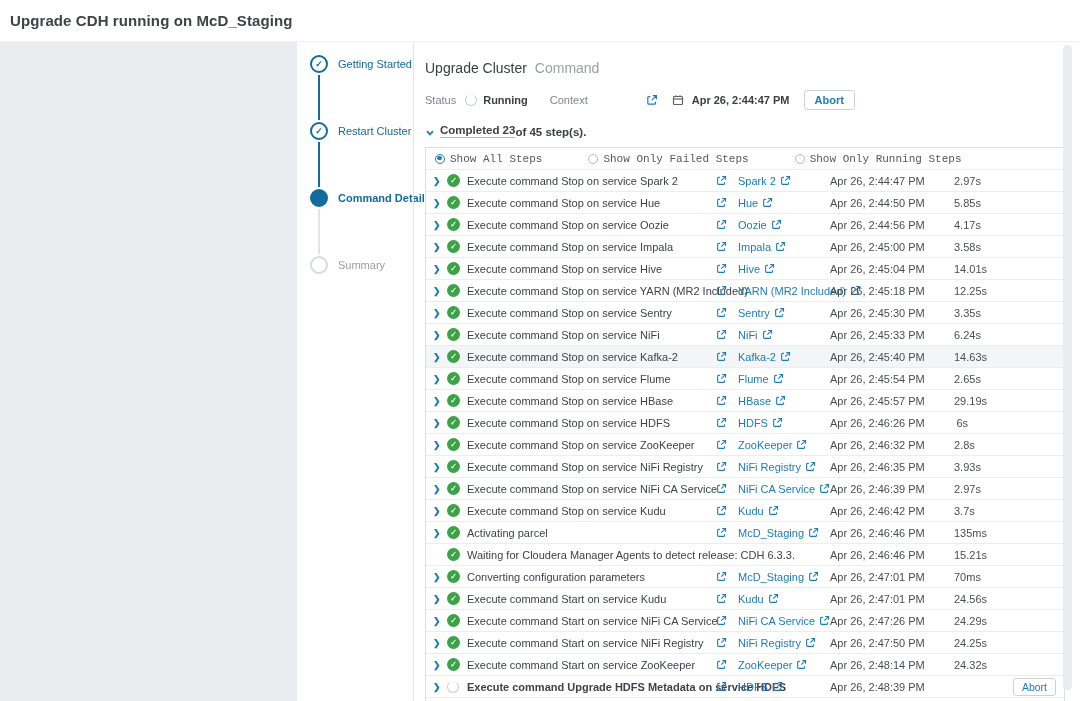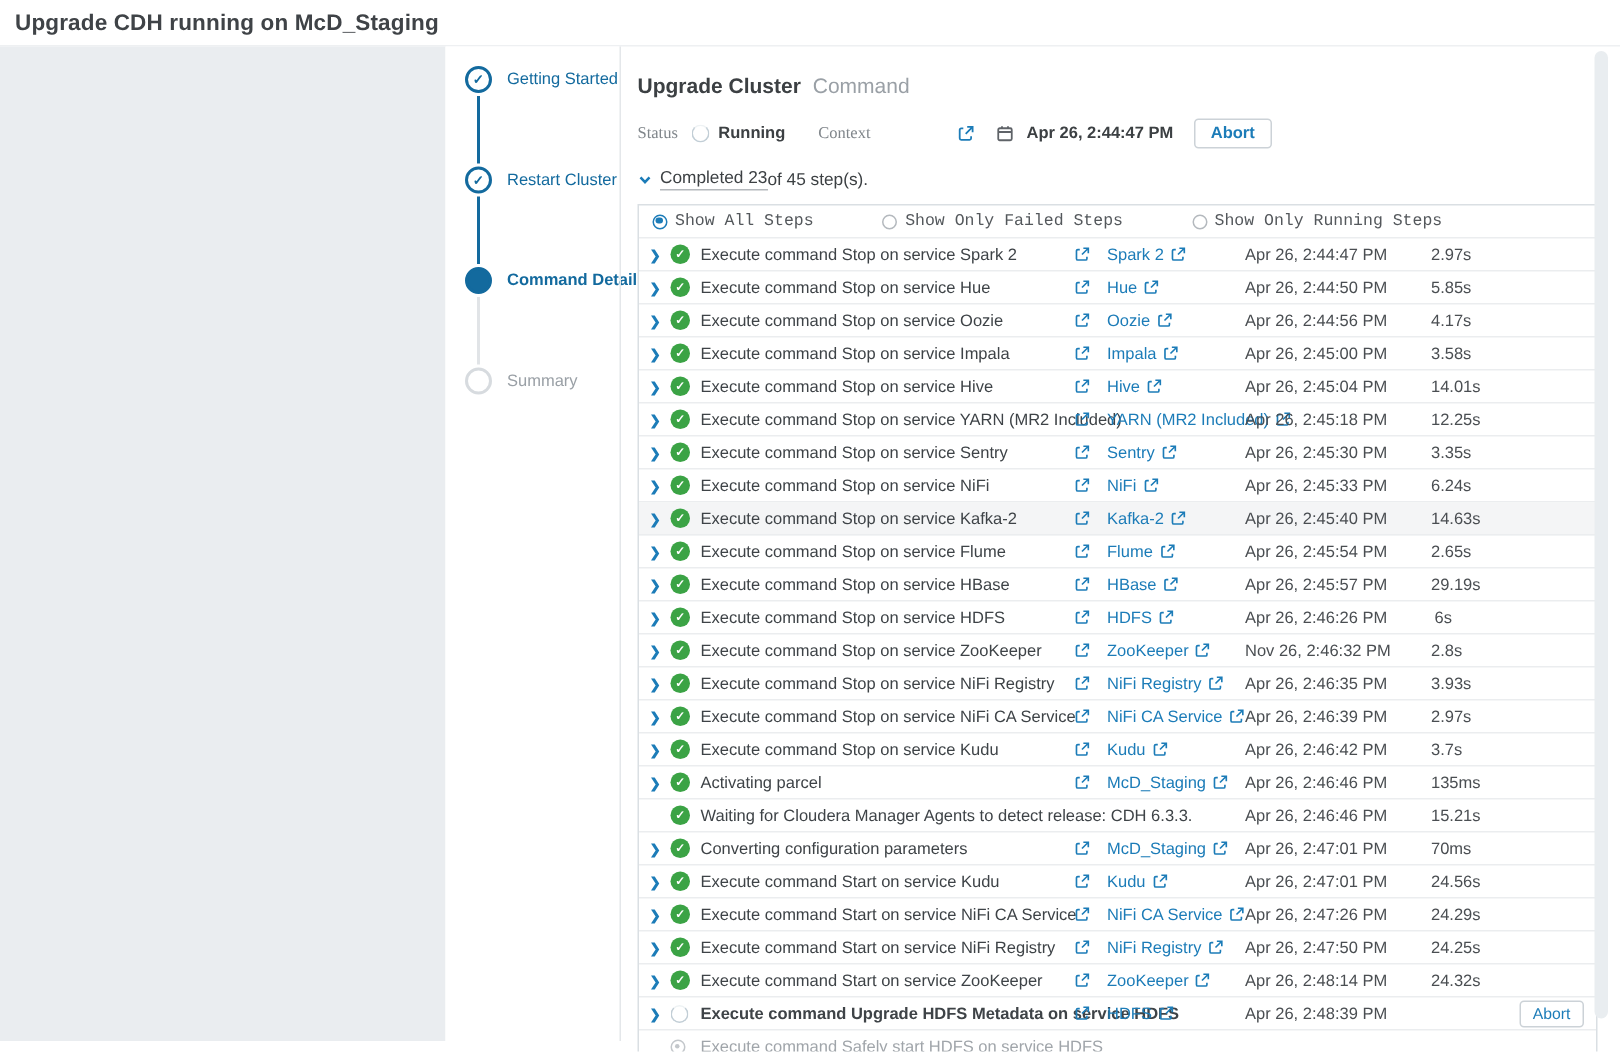--- a/index.html
+++ b/index.html
@@ -1,18 +1,18 @@
 <!DOCTYPE html>
 <html><head>
 <meta charset="utf-8">
 <style>
   html,body{margin:0;padding:0;background:#fff;}
   body{width:1080px;height:701px;overflow:hidden;position:relative;
        font-family:"Liberation Sans",sans-serif;color:#3c4043;-webkit-font-smoothing:antialiased;}
-  .title-bar{height:31px;display:flex;align-items:center;padding-left:10px;border-bottom:1px solid #eef0f2;box-sizing:border-box;}
+  .title-bar{height:42px;display:flex;align-items:center;padding-left:10px;border-bottom:1px solid #eef0f2;box-sizing:border-box;}
   .title-bar .pt{font-size:15px;font-weight:600;color:#3f4347;letter-spacing:.1px;}
   .layout{display:flex;height:663px;position:relative;}
   .lshade{width:297px;background:#eaedf0;flex:none;}
   .stepcol{width:116px;flex:none;background:#fff;padding:13px 0 0 13px;box-sizing:border-box;}
   .main{flex:1;border-left:1px solid #e4e7ea;padding:15px 0 0 11px;box-sizing:border-box;position:relative;}
   .scroll-strip{position:absolute;right:8px;top:3px;width:9px;height:645px;background:#e9edf0;border-radius:5px;}
 
   
   .step{position:relative;height:67px;}
   .step:last-child{height:30px;}
@@ -21,33 +21,33 @@
   .step.active .step-circle{background:#136a9e;border-color:#136a9e;}
   .step.pending .step-circle{border-color:#d7dbdf;color:transparent;}
   .step-label{position:absolute;left:28px;top:3px;font-size:11px;color:#136a9e;white-space:nowrap;}
   .step.active .step-label{font-weight:bold;}
   .step.pending .step-label{color:#9aa0a6;}
   .step-line{position:absolute;left:8px;top:20px;width:2px;height:45px;background:#136a9e;}
   .step-line.gray{background:#e1e4e7;}
 
   
   .cmd-title{font-size:14px;margin:3px 0 14px 0;}
-  .cmd-title .strong{font-weight:700;color:#3c4043;}
+  .cmd-title .strong{font-weight:400;color:#3c4043;}
   .cmd-title .light{color:#9aa0a6;margin-left:4px;}
   .statusrow{display:flex;align-items:center;font-size:11px;height:20px;margin-bottom:14px;}
-  .lab{color:#80868b;font-family:Liberation Serif, serif;}
+  .lab{color:#80868b;}
   .spin{display:inline-block;width:10px;height:10px;border:1.5px solid #c2ced6;border-top-color:#eef2f4;border-radius:50%;margin:0 6px 0 9px;}
   .runb{font-weight:bold;color:#3c4043;}
   .ctx{margin-left:22px;}
   .icon-ext{color:#1c7cb8;margin-left:58px;display:inline-flex;}
   .icon-cal{color:#5f6368;margin-left:14px;display:inline-flex;}
   .ts{font-weight:bold;color:#3c4043;margin-left:8px;}
   .abort-btn{margin-left:14px;background:#fff;border:1px solid #ccd2d7;border-radius:3px;color:#1c7cb8;
              font-size:11px;font-weight:600;padding:3px 10px;font-family:inherit;cursor:pointer;}
-  .progress{display:flex;align-items:center;font-size:11.5px;font-weight:normal;color:#3c4043;margin:0 0 9px 0;}
+  .progress{display:flex;align-items:flex-end;font-size:11.5px;font-weight:bold;color:#3c4043;margin:0 0 9px 0;}
   .progress .chev-down{display:inline-flex;margin-right:5px;}
   .plink{border-bottom:1px solid #b4b8bc;padding-bottom:1px;}
 
   
   .panel{width:640px;border:1px solid #dadfe3;box-sizing:border-box;background:#fff;}
   .filters{display:flex;align-items:center;height:21px;padding-left:9px;border-bottom:1px solid #ebedef;}
   .filter{display:flex;align-items:center;margin-right:46px;cursor:pointer;font-family:Liberation Mono, monospace;}
   .radio{width:10px;height:10px;border-radius:50%;border:1.5px solid #b4b9be;margin-right:5px;box-sizing:border-box;position:relative;}
   .radio.on{border-color:#1c7cb8;}
   .radio.on::after{content:"";position:absolute;left:1.1px;top:1.1px;width:4.8px;height:4.8px;border-radius:50%;background:#1c7cb8;}
@@ -480,21 +480,21 @@
             </span>
             <span class="cell svc">
               <span class="svcname">ZooKeeper</span>
               <span class="svcext">
                 <svg width="11" height="11" viewBox="0 0 12 12">
                   <path d="M4.2 2.6H2.8c-.6 0-1 .4-1 1v5.6c0 .6.4 1 1 1h5.6c.6 0 1-.4 1-1V7.8" fill="none" stroke="currentColor" stroke-width="1.2"></path>
                   <path d="M6.8 1.6h3.6v3.6M10.2 1.8 5.8 6.2" fill="none" stroke="currentColor" stroke-width="1.2"></path>
                 </svg>
               </span>
             </span>
-            <span class="cell time">Nov 26, 2:46:32 PM</span>
+            <span class="cell time">Apr 26, 2:46:32 PM</span>
             <span class="cell dur">2.8s</span>
             <span class="cell act"></span>
           </div>
           <div class="trow">
             <span class="cell chev">❯</span>
             <span class="cell sic">
               <span class="okball">✓</span>
             </span>
             <span class="cell desc">Execute command Stop on service NiFi Registry</span>
             <span class="cell ext">

